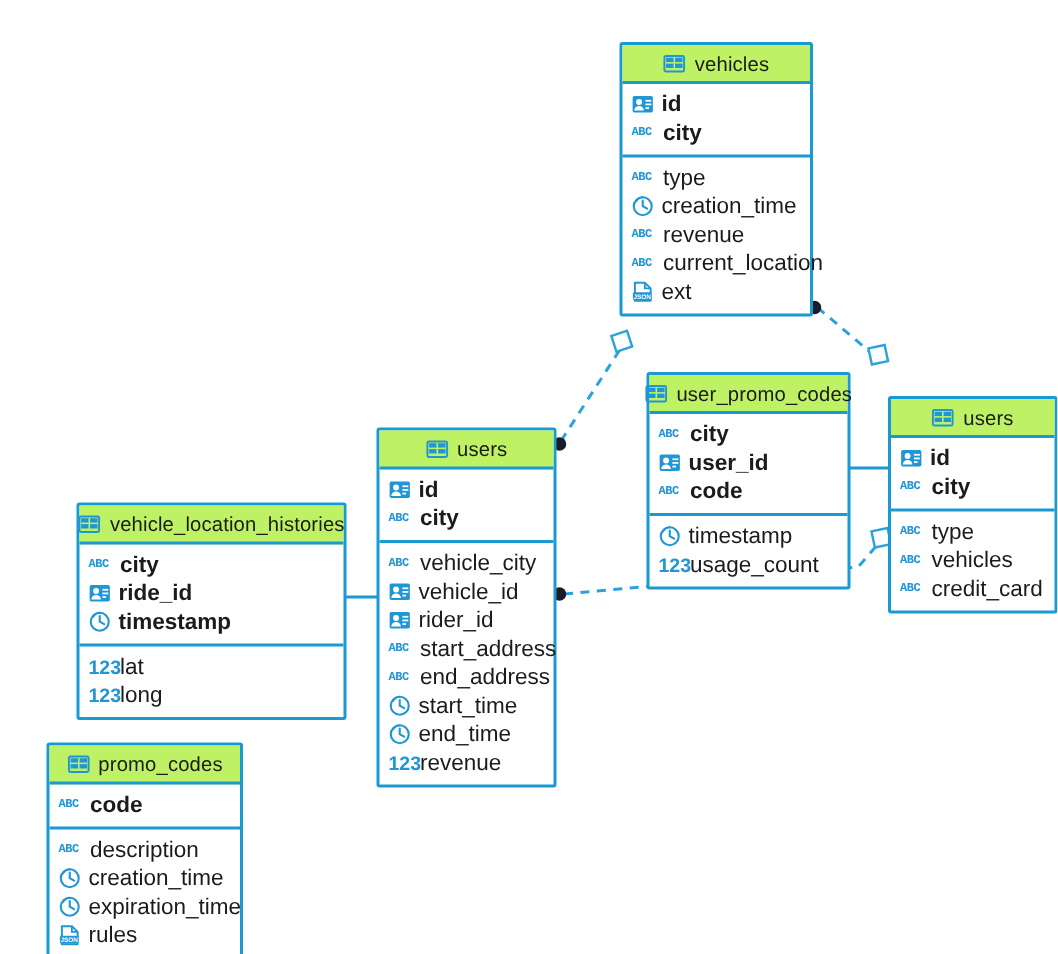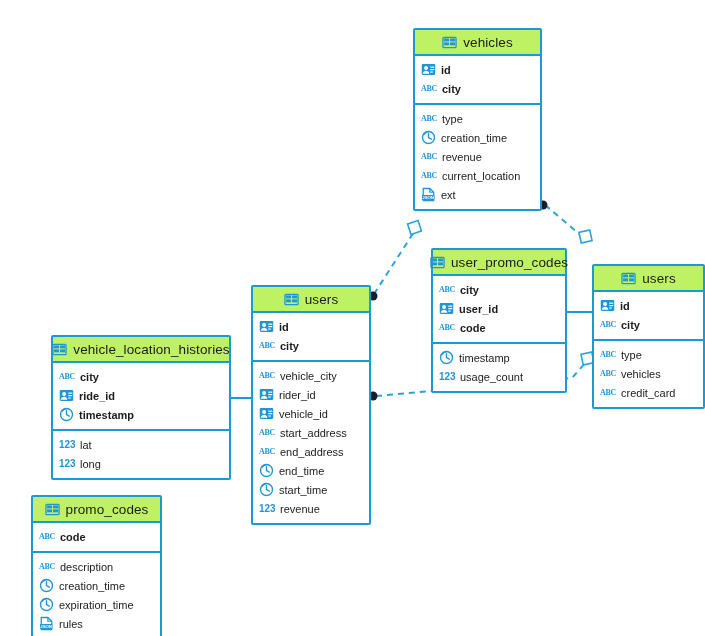--- a/index.html
+++ b/index.html
@@ -61,48 +61,48 @@
   }
   .col-row {
     display: flex;
     align-items: center;
     gap: 5px;
     height: 19px;
     padding: 0 6px;
     white-space: nowrap;
   }
   .col-name {
-    font-size: 11px;
+    font-size: 15px;
     color: #1b1b1b;
   }
   .col-row.key .col-name {
     font-weight: bold;
   }
 
   .ic {
     flex: 0 0 auto;
     display: inline-block;
     width: 15px;
     height: 15px;
     position: relative;
   }
   .ic svg { display: block; }
 
   .ic-abc {
-    font-family: Liberation Serif, serif;
+    font-family: Liberation Mono, monospace;
     font-size: 8px;
     font-weight: bold;
     color: #2196d6;
     line-height: 15px;
     letter-spacing: -0.3px;
     text-align: left;
   }
   .ic-123 {
     font-family: "Liberation Sans", sans-serif;
-    font-size: 10px;
+    font-size: 13px;
     font-weight: bold;
     color: #2196d6;
     line-height: 16px;
     text-align: right;
   }
 </style>
 </head>
 <body>
 
 <div id="canvas">
@@ -347,62 +347,62 @@
           <span class="ic">
             <svg width="15" height="15" viewBox="0 0 16 16">
               <rect x="0.8" y="2.2" width="14.4" height="11.6" rx="1.2" fill="#2196d6"></rect>
               <circle cx="5.4" cy="6.4" r="2.1" fill="#ffffff"></circle>
               <path d="M1.9 12.4c0.4-2.1 1.8-3.1 3.5-3.1s3.1 1.0 3.5 3.1z" fill="#ffffff"></path>
               <rect x="9.9" y="4.9" width="4.2" height="1.25" fill="#ffffff"></rect>
               <rect x="9.9" y="7.5" width="4.2" height="1.25" fill="#ffffff"></rect>
               <rect x="9.9" y="10.1" width="2.6" height="1.25" fill="#ffffff"></rect>
             </svg>
           </span>
+          <span class="col-name">vehicle_id</span>
+        </div>
+        <div class="col-row">
+          <span class="ic">
+            <svg width="15" height="15" viewBox="0 0 16 16">
+              <rect x="0.8" y="2.2" width="14.4" height="11.6" rx="1.2" fill="#2196d6"></rect>
+              <circle cx="5.4" cy="6.4" r="2.1" fill="#ffffff"></circle>
+              <path d="M1.9 12.4c0.4-2.1 1.8-3.1 3.5-3.1s3.1 1.0 3.5 3.1z" fill="#ffffff"></path>
+              <rect x="9.9" y="4.9" width="4.2" height="1.25" fill="#ffffff"></rect>
+              <rect x="9.9" y="7.5" width="4.2" height="1.25" fill="#ffffff"></rect>
+              <rect x="9.9" y="10.1" width="2.6" height="1.25" fill="#ffffff"></rect>
+            </svg>
+          </span>
           <span class="col-name">rider_id</span>
         </div>
         <div class="col-row">
-          <span class="ic">
-            <svg width="15" height="15" viewBox="0 0 16 16">
-              <rect x="0.8" y="2.2" width="14.4" height="11.6" rx="1.2" fill="#2196d6"></rect>
-              <circle cx="5.4" cy="6.4" r="2.1" fill="#ffffff"></circle>
-              <path d="M1.9 12.4c0.4-2.1 1.8-3.1 3.5-3.1s3.1 1.0 3.5 3.1z" fill="#ffffff"></path>
-              <rect x="9.9" y="4.9" width="4.2" height="1.25" fill="#ffffff"></rect>
-              <rect x="9.9" y="7.5" width="4.2" height="1.25" fill="#ffffff"></rect>
-              <rect x="9.9" y="10.1" width="2.6" height="1.25" fill="#ffffff"></rect>
-            </svg>
-          </span>
-          <span class="col-name">vehicle_id</span>
-        </div>
-        <div class="col-row">
           <span class="ic ic-abc" style="width: 16px;">ABC</span>
           <span class="col-name">start_address</span>
         </div>
         <div class="col-row">
           <span class="ic ic-abc" style="width: 16px;">ABC</span>
           <span class="col-name">end_address</span>
         </div>
         <div class="col-row">
           <span class="ic">
             <svg width="15" height="15" viewBox="0 0 16 16">
               <circle cx="8" cy="8" r="6.4" fill="none" stroke="#2196d6" stroke-width="1.5"></circle>
               <path d="M8 3.9 L8 8 L11.1 9.7" fill="none" stroke="#2196d6" stroke-width="1.5" stroke-linecap="round"></path>
               <path d="M3.1 4.6 A6.4 6.4 0 0 1 8 1.6" fill="none" stroke="#2196d6" stroke-width="1.5" stroke-linecap="round"></path>
             </svg>
           </span>
+          <span class="col-name">start_time</span>
+        </div>
+        <div class="col-row">
+          <span class="ic">
+            <svg width="15" height="15" viewBox="0 0 16 16">
+              <circle cx="8" cy="8" r="6.4" fill="none" stroke="#2196d6" stroke-width="1.5"></circle>
+              <path d="M8 3.9 L8 8 L11.1 9.7" fill="none" stroke="#2196d6" stroke-width="1.5" stroke-linecap="round"></path>
+              <path d="M3.1 4.6 A6.4 6.4 0 0 1 8 1.6" fill="none" stroke="#2196d6" stroke-width="1.5" stroke-linecap="round"></path>
+            </svg>
+          </span>
           <span class="col-name">end_time</span>
-        </div>
-        <div class="col-row">
-          <span class="ic">
-            <svg width="15" height="15" viewBox="0 0 16 16">
-              <circle cx="8" cy="8" r="6.4" fill="none" stroke="#2196d6" stroke-width="1.5"></circle>
-              <path d="M8 3.9 L8 8 L11.1 9.7" fill="none" stroke="#2196d6" stroke-width="1.5" stroke-linecap="round"></path>
-              <path d="M3.1 4.6 A6.4 6.4 0 0 1 8 1.6" fill="none" stroke="#2196d6" stroke-width="1.5" stroke-linecap="round"></path>
-            </svg>
-          </span>
-          <span class="col-name">start_time</span>
         </div>
         <div class="col-row">
           <span class="ic ic-123" style="width: 16px;">123</span>
           <span class="col-name">revenue</span>
         </div>
       </div>
     </div>
     <div class="table-node" style="left: 31px; top: 335px; width: 180px; margin-left: 20px;">
       <div class="table-header">
         <span class="ic">

